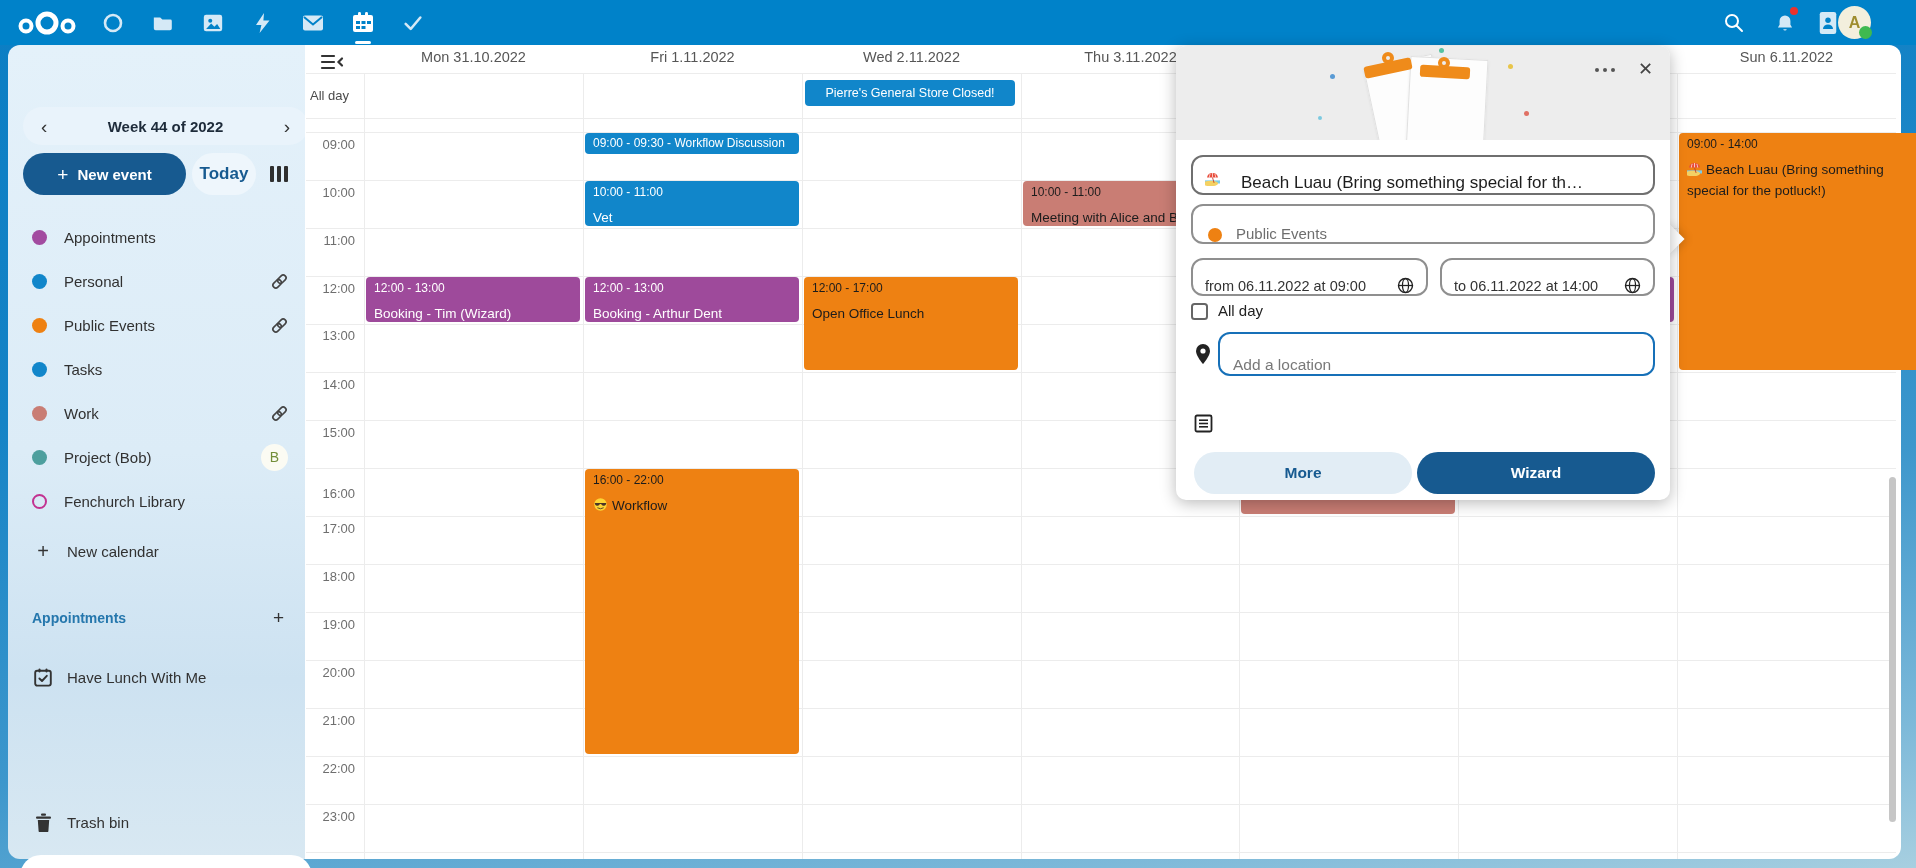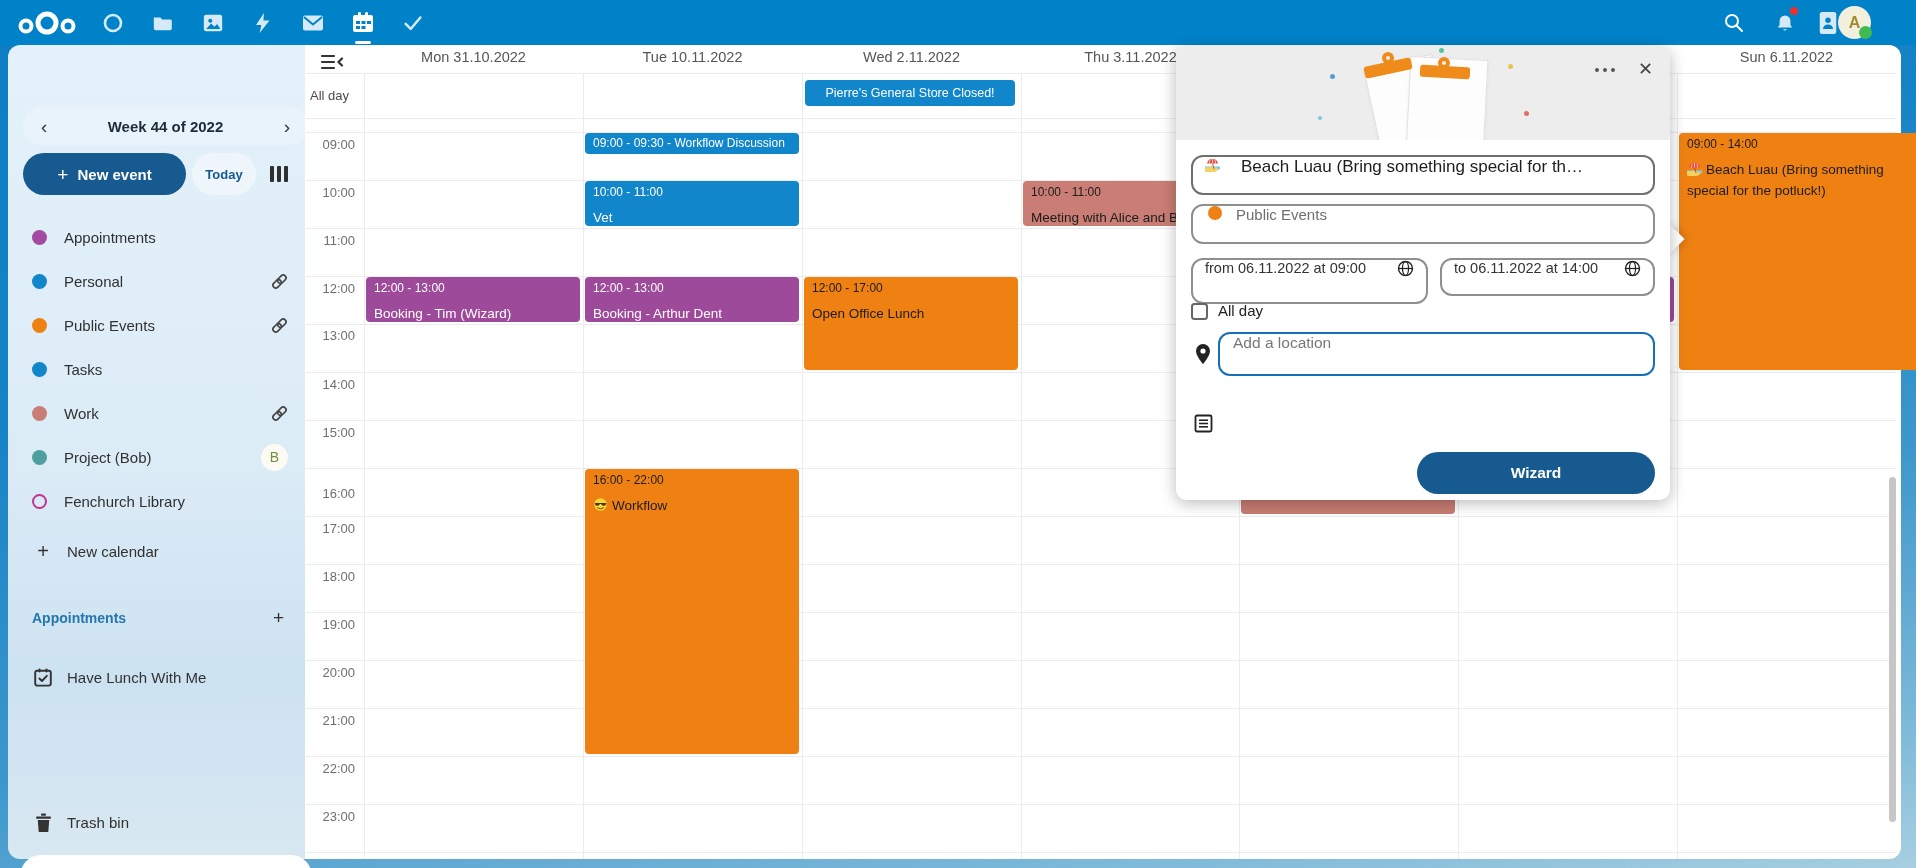--- a/index.html
+++ b/index.html
@@ -22,21 +22,21 @@
   #main { position:absolute; left:305px; top:45px; width:1596px; height:814px; background:#ffffff; border-radius:0 12px 12px 0; }
   
   .side-pill { position:absolute; display:flex; align-items:center; border-radius:22px; }
   #week-nav { left:15px; top:62px; width:285px; height:38px; background:#e9f3fb; justify-content:space-between; padding:0 14px; }
   #week-nav .chev { font-size:19px; color:#333; cursor:pointer; line-height:1; padding:0 4px; }
   #week-label { font-weight:bold; font-size:15px; color:#1e2b3a; }
   #new-event-btn { left:15px; top:108px; width:163px; height:42px; background:#175a90; color:#fff; justify-content:center; gap:9px; cursor:pointer; }
   #new-event-btn .plus { font-size:19px; line-height:1; }
   #new-event-btn .lbl { font-weight:bold; font-size:15px; }
   #today-btn { left:184px; top:108px; width:64px; height:42px; background:#eef6fc; justify-content:center; cursor:pointer; }
-  #today-btn .lbl { font-weight:bold; font-size:13px; color:#175a90; }
+  #today-btn .lbl { font-weight:bold; font-size:17px; color:#175a90; }
   #view-switch { position:absolute; left:262px; top:121px; display:flex; gap:3px; cursor:pointer; }
   #view-switch i { width:4px; height:16px; background:#2f2f2f; border-radius:1px; }
   .cal-row { position:absolute; left:14px; width:278px; height:40px; display:flex; align-items:center; padding:0 12px 0 10px; cursor:pointer; border-radius:8px; }
   .cal-dot { width:15px; height:15px; border-radius:50%; flex:0 0 15px; }
   .cal-dot.outline { background:transparent !important; border:2.5px solid #c23291; }
   .cal-label { margin-left:17px; font-size:15px; color:#313131; white-space:nowrap; }
   .cal-trailing { margin-left:auto; display:flex; align-items:center; }
   .badge-b { width:27px; height:27px; border-radius:50%; background:#fbfbf3; color:#728e39; font-size:14px;
              display:flex; align-items:center; justify-content:center; }
   .row-plain { position:absolute; left:14px; width:278px; display:flex; align-items:center; padding-left:10px; cursor:pointer; color:#313131; font-size:15px; }
@@ -71,27 +71,27 @@
   #popup { position:absolute; left:1176px; top:46px; width:494px; height:454px; background:#fff; border-radius:10px;
            box-shadow:0 3px 16px rgba(0,0,0,.28); z-index:20; }
   #popup-illu { position:absolute; left:0; top:0; width:494px; height:94px; background:#ededed; border-radius:10px 10px 0 0; overflow:hidden; }
   .clip-board { position:absolute; background:#fdfdfd; border:1px solid #e0e0e0; box-shadow:0 1px 3px rgba(0,0,0,.08); }
   .clip-bar { position:absolute; background:#ef8b1a; border-radius:3px; }
   .clip-ring { position:absolute; width:12px; height:12px; border:4px solid #ef8b1a; border-radius:50%; background:#ededed; }
   .confetti { position:absolute; border-radius:50%; }
   #popup-menu { position:absolute; left:415px; top:18px; display:flex; gap:4px; cursor:pointer; padding:4px; }
   #popup-menu i { width:4px; height:4px; border-radius:50%; background:#555; }
   #popup-close { position:absolute; left:458px; top:8px; font-size:18px; color:#444; cursor:pointer; padding:4px; }
-  .pfield { position:absolute; border:2px solid #8f8f8f; border-radius:12px; display:flex; align-items:flex-start; background:#fff; }
+  .pfield { position:absolute; border:2px solid #8f8f8f; border-radius:12px; display:flex; align-items:flex-end; background:#fff; }
   #f-title { left:15px; top:109px; width:464px; height:40px; border-color:#6f6f6f; padding:0 12px; }
   #f-title input { border:0; outline:0; flex:1; font-family:inherit; font-size:17px; color:#1d1d1d; margin-left:10px; background:transparent; }
   #f-cal { left:15px; top:158px; width:464px; height:40px; padding:0 15px; cursor:pointer; }
   #f-cal .sel-dot { width:14px; height:14px; border-radius:50%; background:#ee8112; }
   #f-cal .sel-txt { margin-left:14px; font-size:15px; color:#6e6e6e; }
-  #f-from { left:15px; top:212px; width:237px; height:46px; padding:0 12px; cursor:pointer; }
+  #f-from { left:15px; top:212px; width:237px; height:38px; padding:0 12px; cursor:pointer; }
   #f-to   { left:264px; top:212px; width:215px; height:38px; padding:0 12px; cursor:pointer; }
   .dt-txt { font-size:14.5px; color:#333; }
   .globe { margin-left:auto; display:flex; }
   #allday-box { position:absolute; left:15px; top:257px; width:17px; height:17px; border:2px solid #666; border-radius:3.5px; cursor:pointer; background:#fff;}
   #allday-lbl { position:absolute; left:42px; top:256px; font-size:15px; color:#222; }
   #loc-icon { position:absolute; left:18px; top:297px; }
   #f-loc { left:42px; top:286px; width:437px; height:44px; border-color:#1670b8; padding:0 13px; }
   #f-loc input, #f-desc textarea { border:0; outline:0; width:100%; font-family:inherit; font-size:15.5px; color:#333; background:transparent; resize:none; }
   #f-loc input::placeholder, #f-desc textarea::placeholder { color:#787878; }
   #desc-icon { position:absolute; left:18px; top:368px; }
@@ -334,21 +334,21 @@
       <div class="hline" style="left:306px;top:468px;width:1590px"></div>
       <div class="hline" style="left:306px;top:516px;width:1590px"></div>
       <div class="hline" style="left:306px;top:564px;width:1590px"></div>
       <div class="hline" style="left:306px;top:612px;width:1590px"></div>
       <div class="hline" style="left:306px;top:660px;width:1590px"></div>
       <div class="hline" style="left:306px;top:708px;width:1590px"></div>
       <div class="hline" style="left:306px;top:756px;width:1590px"></div>
       <div class="hline" style="left:306px;top:804px;width:1590px"></div>
       <div class="hline" style="left:306px;top:852px;width:1590px"></div>
       <div class="day-head" style="left:364px;width:219px">Mon 31.10.2022</div>
-      <div class="day-head" style="left:583px;width:219px">Tue 10.11.2022</div>
+      <div class="day-head" style="left:583px;width:219px">Fri 1.11.2022</div>
       <div class="day-head" style="left:802px;width:219px">Wed 2.11.2022</div>
       <div class="day-head" style="left:1021px;width:219px">Thu 3.11.2022</div>
       <div class="day-head" style="left:1239px;width:219px">Fri 4.11.2022</div>
       <div class="day-head" style="left:1458px;width:219px">Sat 5.11.2022</div>
       <div class="day-head" style="left:1677px;width:219px">Sun 6.11.2022</div>
       <div class="time-label" style="top:137px">09:00</div>
       <div class="time-label" style="top:185px">10:00</div>
       <div class="time-label" style="top:233px">11:00</div>
       <div class="time-label" style="top:281px">12:00</div>
       <div class="time-label" style="top:328px">13:00</div>
@@ -490,15 +490,16 @@
 
     <span id="desc-icon">
       <svg width="19" height="19" viewBox="0 0 19 19">
           <rect x="1.5" y="1.5" width="16" height="16" rx="1.5" stroke="#222" stroke-width="1.8" fill="none"></rect>
           <line x1="5" y1="6.2" x2="14" y2="6.2" stroke="#222" stroke-width="1.6"></line>
           <line x1="5" y1="9.5" x2="14" y2="9.5" stroke="#222" stroke-width="1.6"></line>
           <line x1="5" y1="12.8" x2="14" y2="12.8" stroke="#222" stroke-width="1.6"></line>
         </svg>
     </span>
 
+    <button class="pbtn" id="btn-more">More</button>
     <button class="pbtn" id="btn-update">Wizard</button>
   </div>
 </div>
 
 </body></html>

